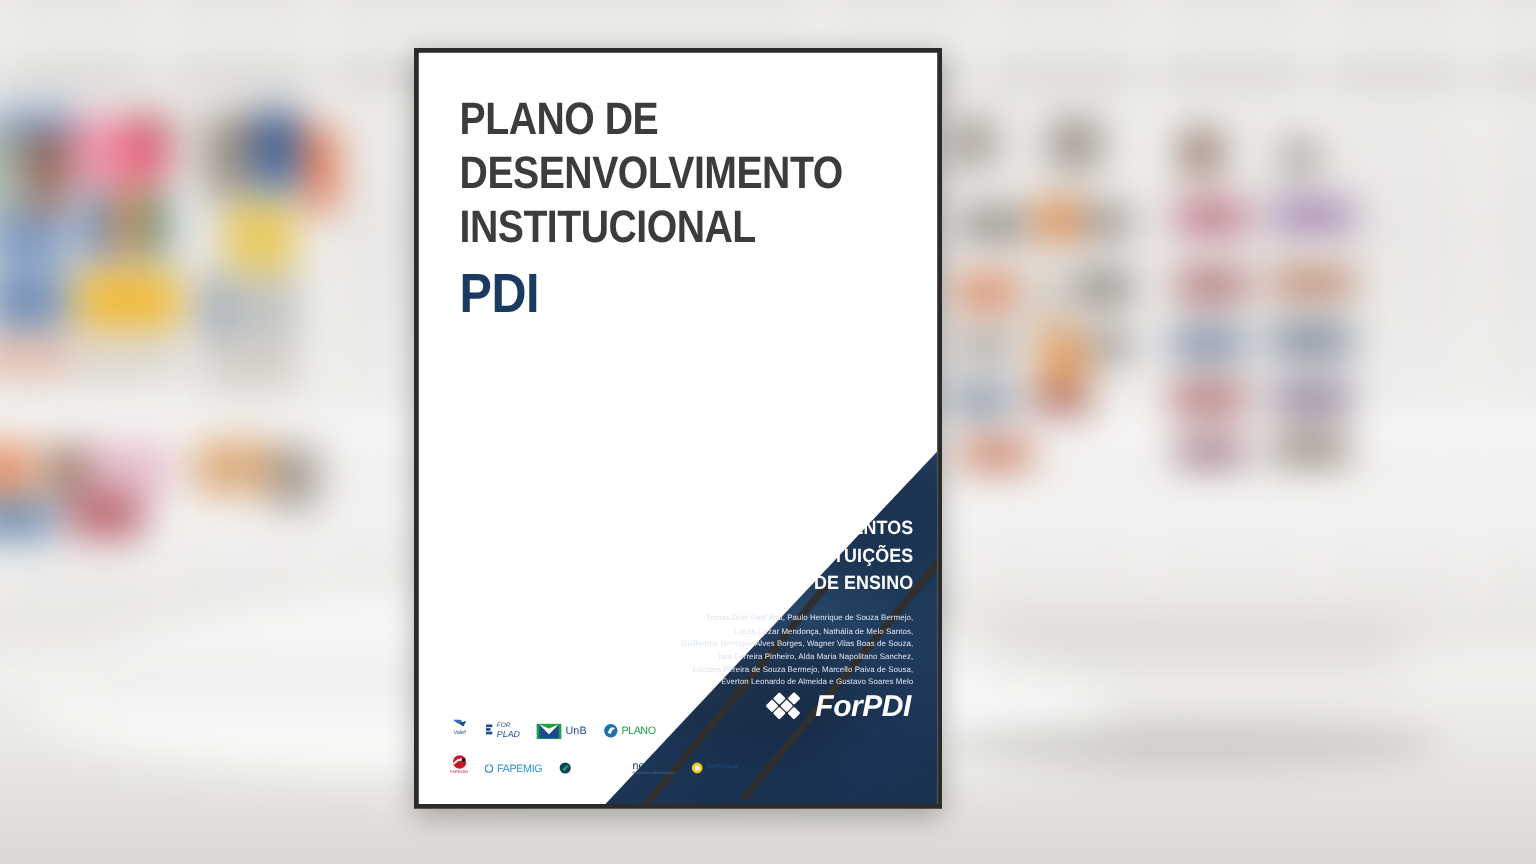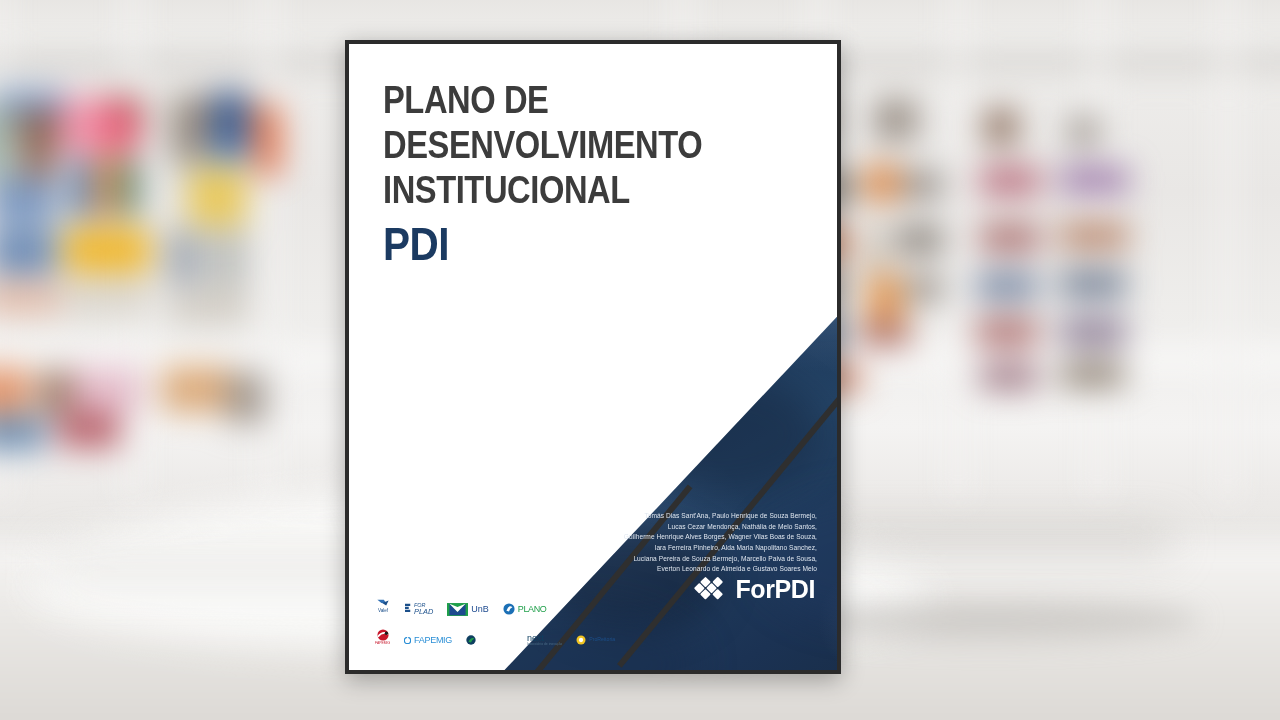--- a/index.html
+++ b/index.html
@@ -107,21 +107,21 @@
     border-radius: 50%;
     filter: blur(14px);
     opacity: .55;
   }
 
   
   #book {
     position: absolute;
     left: 345px;
     top: 40px;
-    width: 496px;
+    width: 440px;
     height: 634px;
     background: #ffffff;
     border: 4px solid #2b2b2b;
     box-sizing: border-box;
     overflow: hidden;
     box-shadow: 0 6px 22px rgba(0,0,0,.30);
   }
 
   .cover-inner {
     position: absolute;
@@ -248,20 +248,21 @@
   }
 
   
   .forpdi {
     position: absolute;
     right: 22px;
     top: 528px;
     display: flex;
     align-items: center;
     gap: 7px;
+    font-style: italic;
   }
   .forpdi-mark {
     position: relative;
     width: 34px;
     height: 34px;
   }
   .forpdi-word {
     font-family: "Liberation Sans", sans-serif;
     font-weight: bold;
     font-size: 25px;
@@ -421,20 +422,25 @@
       <div class="stripe stripe-a"></div>
       <div class="stripe stripe-b"></div>
 
       <div class="title-block">
         <div class="title-line">PLANO DE</div>
         <div class="title-line">DESENVOLVIMENTO</div>
         <div class="title-line">INSTITUCIONAL</div>
         <div class="title-pdi">PDI</div>
       </div>
 
+      <div class="subtitle">
+        <div class="sub-line">UM GUIA DE CONHECIMENTOS</div>
+        <div class="sub-line">PARA AS INSTITUIÇÕES</div>
+        <div class="sub-line">FEDERAIS DE ENSINO</div>
+      </div>
 
       <div class="authors">
         <div class="author-line">Tomás Dias Sant'Ana, Paulo Henrique de Souza Bermejo,</div>
         <div class="author-line">Lucas Cezar Mendonça, Nathália de Melo Santos,</div>
         <div class="author-line">Guilherme Henrique Alves Borges, Wagner Vilas Boas de Souza,</div>
         <div class="author-line">Iara Ferreira Pinheiro, Alda Maria Napolitano Sanchez,</div>
         <div class="author-line">Luciana Pereira de Souza Bermejo, Marcello Paiva de Sousa,</div>
         <div class="author-line">Everton Leonardo de Almeida e Gustavo Soares Melo</div>
       </div>
 

